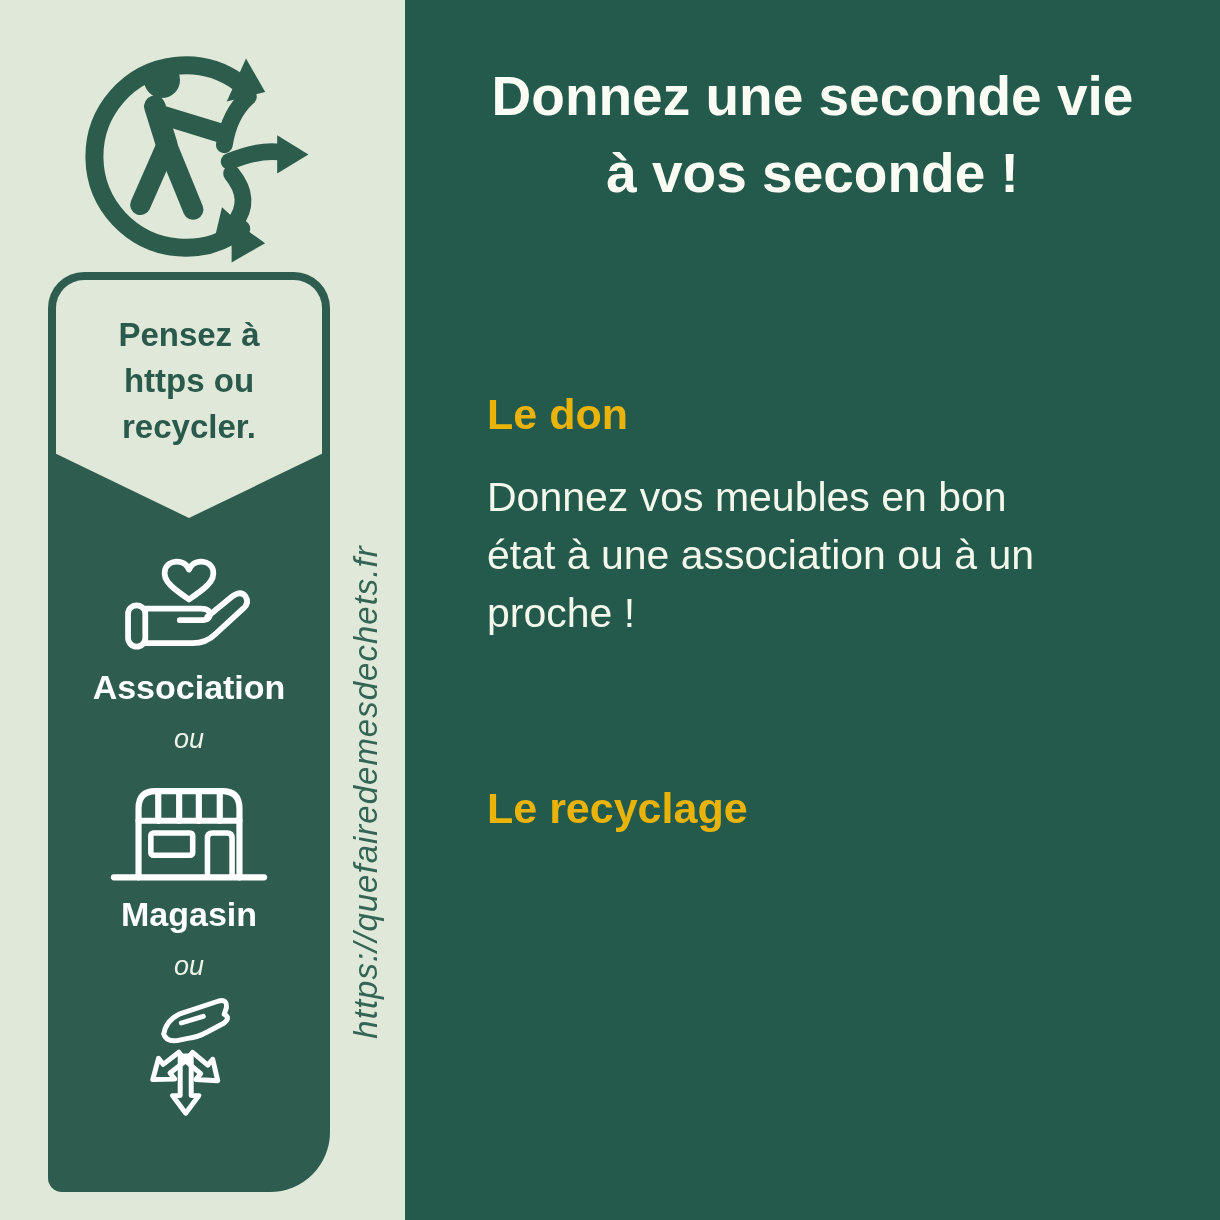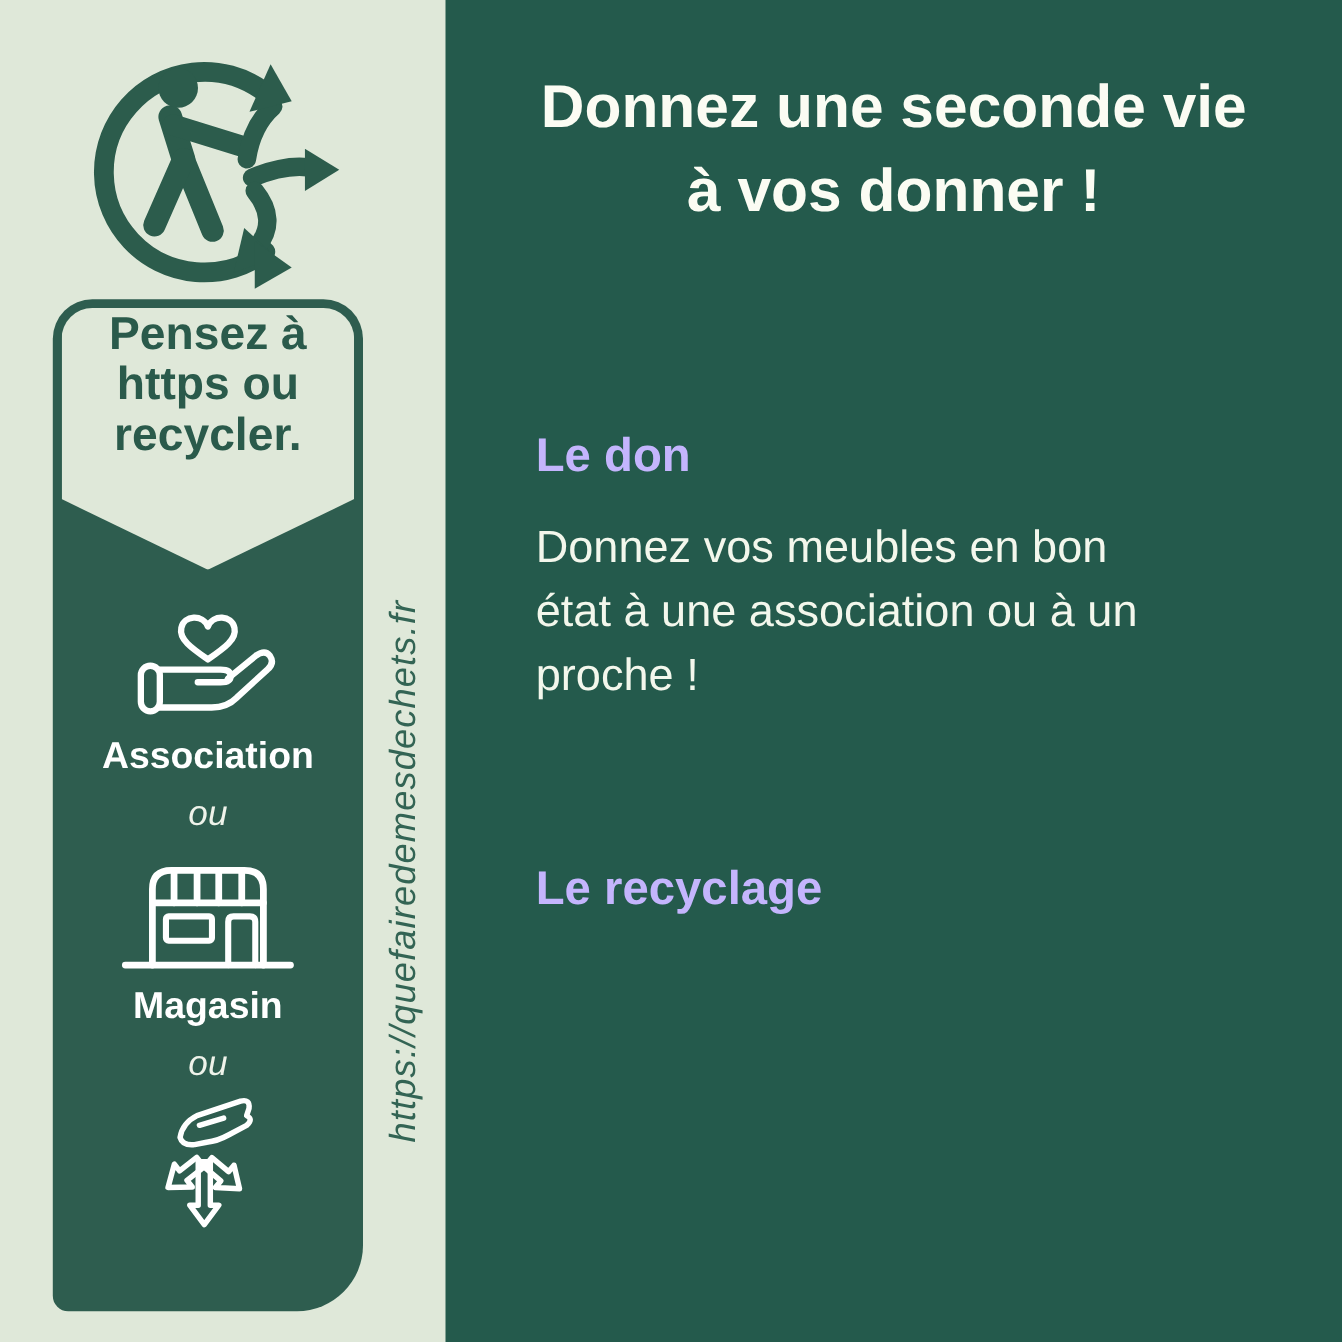--- a/index.html
+++ b/index.html
@@ -17,42 +17,42 @@
     padding:8px;overflow:hidden;
   }
   .pocket{
     width:100%;height:238px;background:#dfe8d9;
     border-radius:28px 28px 0 0;
     clip-path:polygon(0 0,100% 0,100% 73%,50% 100%,0 73%);
     display:flex;align-items:flex-start;justify-content:center;
     flex-shrink:0;
   }
   .pocket-text{
-    text-align:center;color:#2a5a4b;
-    font-size:42px;font-weight:bold;line-height:46px;
+    margin-top:32px;text-align:center;color:#2a5a4b;
+    font-size:33px;font-weight:bold;line-height:46px;
   }
   .opt-icon{flex-shrink:0;}
   .opt-label{color:#ffffff;font-size:34px;font-weight:bold;line-height:40px;}
-  .ou{color:#eef3ea;font-size:32px;font-style:italic;line-height:32px;}
+  .ou{color:#eef3ea;font-size:27px;font-style:italic;line-height:32px;}
 
   .url-wrap{position:absolute;left:366px;top:792px;width:0;height:0;}
   .url-text{
     position:absolute;white-space:nowrap;
     transform:translate(-50%,-50%) rotate(-90deg);
     font-size:33px;font-style:italic;color:#336454;letter-spacing:1px;
   }
 
   
   .panel{position:absolute;left:405px;top:0;width:982px;height:1220px;background:#245a4c;}
   .panel-edge{position:absolute;right:0;top:0;width:7px;height:1220px;background:#1d5145;}
   .title{
     position:absolute;left:40px;top:58px;width:735px;
     text-align:center;color:#fbfcf3;font-size:55px;font-weight:bold;line-height:77px;
   }
-  .sec-heading{position:absolute;left:82px;color:#c4b5fd;font-size:43px;font-weight:bold;line-height:48px;}
+  .sec-heading{position:absolute;left:82px;color:#eab308;font-size:43px;font-weight:bold;line-height:48px;}
   .sec-body{position:absolute;left:82px;color:#f3f7ec;font-size:41px;line-height:58px;}
   .h-don{top:390px;}
   .b-don{top:468px;}
   .h-rec{top:784px;}
   .b-rec{top:862px;}
 
   svg{display:block;}
 </style>
 </head>
 <body>
@@ -130,21 +130,21 @@
     </svg>
   </div>
 
   <div class="url-wrap">
     <span class="url-text">https://quefairedemesdechets.fr</span>
   </div>
 
   <div class="panel">
     <div class="title">
       <div>Donnez une seconde vie</div>
-      <div>à vos donner !</div>
+      <div>à vos seconde !</div>
     </div>
 
     <div class="sec-heading h-don">Le don</div>
     <div class="sec-body b-don">
       <div>Donnez vos meubles en bon</div>
       <div>état à une association ou à un</div>
       <div>proche !</div>
     </div>
 
     <div class="sec-heading h-rec">Le recyclage</div>

